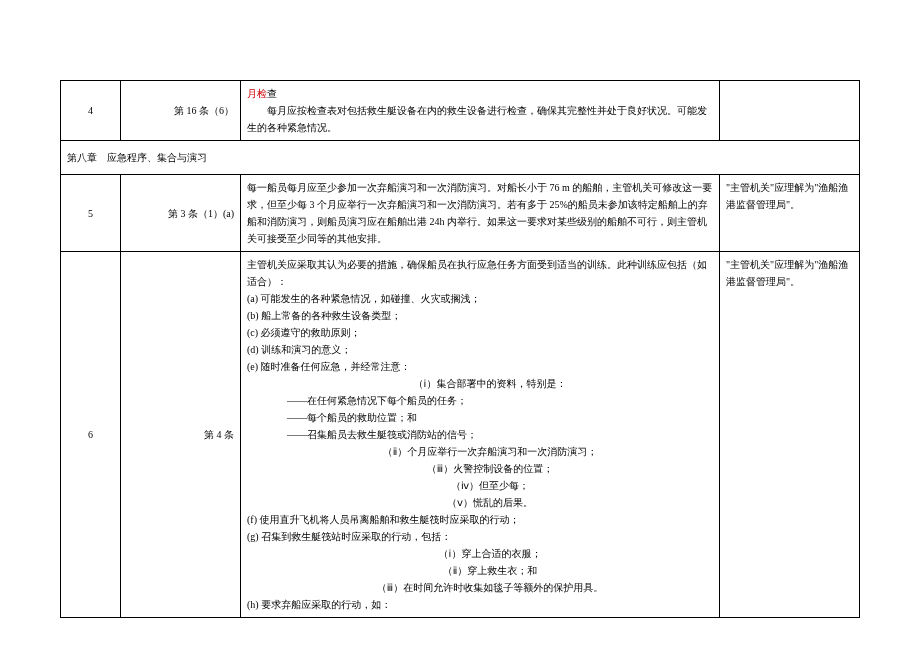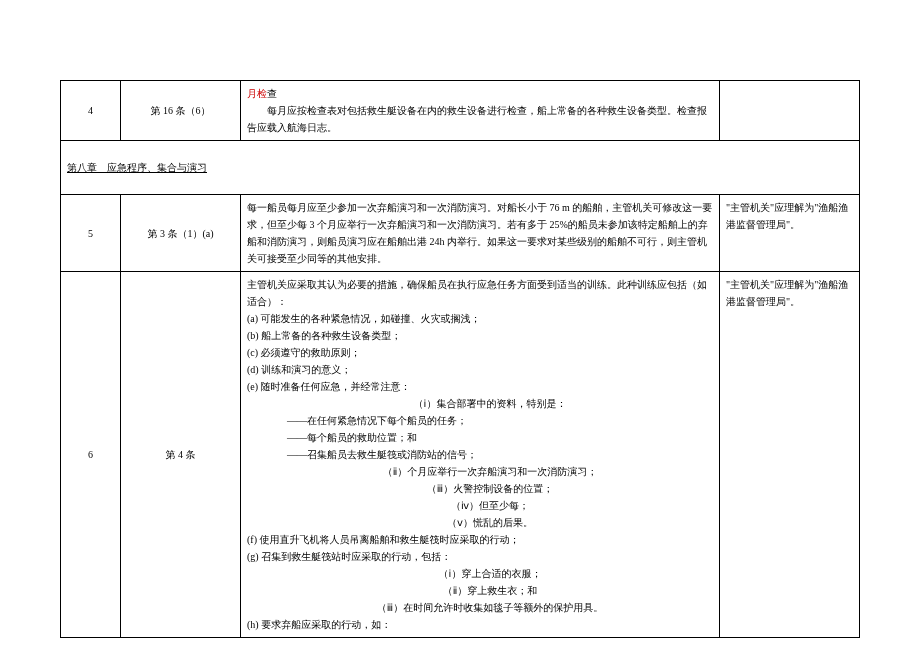--- a/index.html
+++ b/index.html
@@ -24,32 +24,31 @@
       padding: 4px 6px;
       vertical-align: middle;
       line-height: 1.7;
     }
     .col-num {
       width: 60px;
       text-align: center;
     }
     .col-article {
       width: 120px;
-      text-align: center;
+      text-align: right;
     }
     .col-content {
       width: auto;
     }
     .col-note {
       width: 140px;
       vertical-align: top;
     }
     .section-header {
-      padding: 18px 6px;
-      text-decoration: underline;
+      padding: 8px 6px;
     }
     .red-text {
       color: #c00;
     }
     .indent-1 {
       padding-left: 2em;
       display: block;
       text-align: center;
     }
     .indent-2 {
@@ -69,21 +68,21 @@
 </head>
 <body>
 
 <table>
   <tbody>
       <tr>
     <td class="col-num">4</td>
     <td class="col-article">第 16 条（6）</td>
     <td class="col-content">
       <span class="content-line"><span class="red-text">月检</span><span>查</span></span>
-      <span class="content-line indent-para">每月应按检查表对包括救生艇设备在内的救生设备进行检查，船上常备的各种救生设备类型。检查报告应载入航海日志。</span>
+      <span class="content-line indent-para">每月应按检查表对包括救生艇设备在内的救生设备进行检查，确保其完整性并处于良好状况。可能发生的各种紧急情况。</span>
     </td>
     <td class="col-note"></td>
   </tr>
 
   <tr>
     <td colspan="4" class="section-header">第八章　应急程序、集合与演习</td>
   </tr>
 
   <tr>
     <td class="col-num">5</td>

